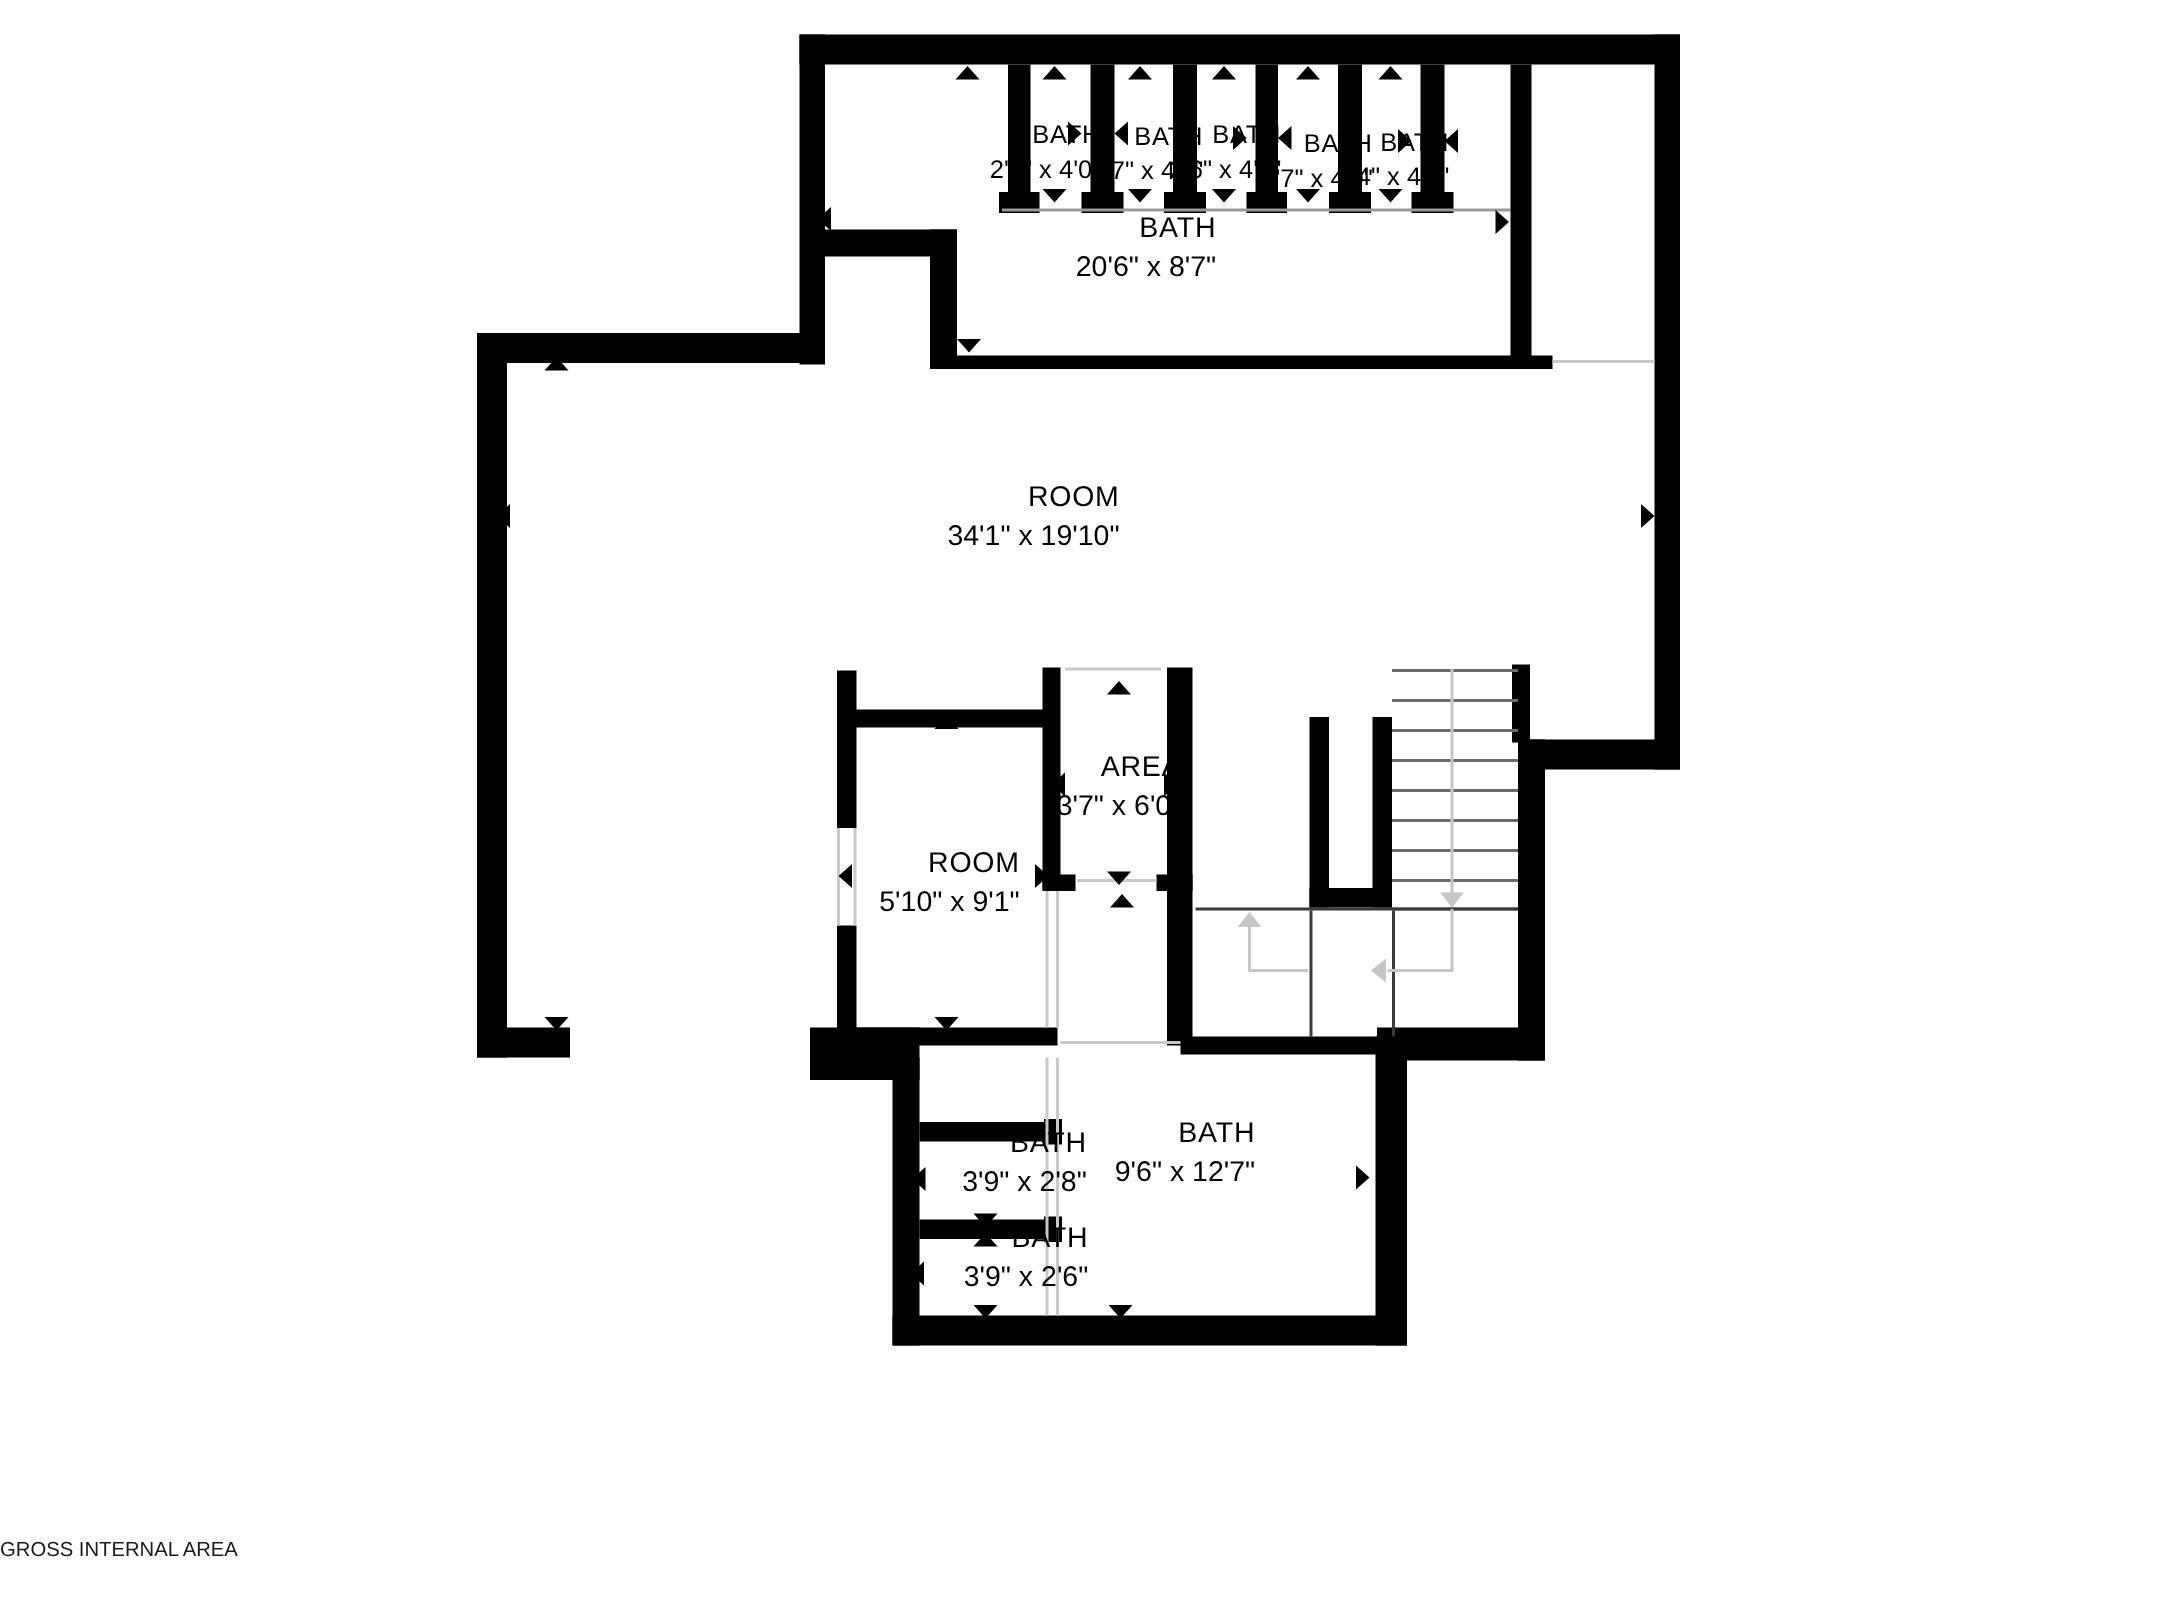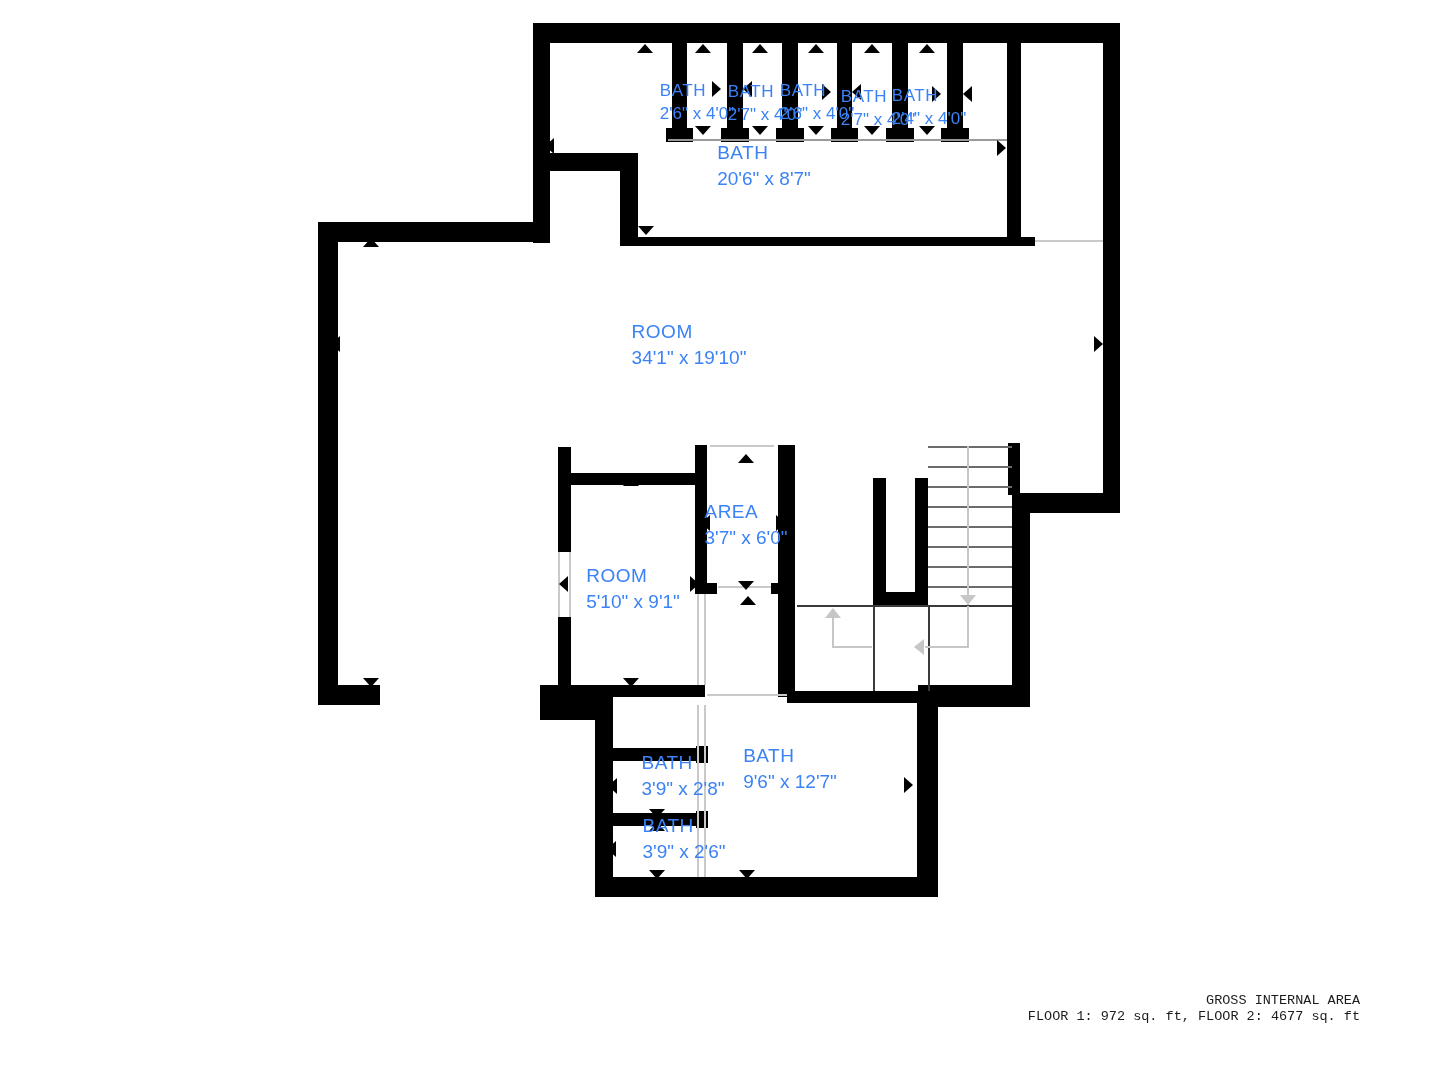--- a/index.html
+++ b/index.html
@@ -11,28 +11,28 @@
   .lline{position:absolute;background:#3a3a3a;}
   .gline{position:absolute;background:#c6c6c6;}
   .m{position:absolute;width:0;height:0;}
   .mu{border-left:8px solid transparent;border-right:8px solid transparent;border-bottom:9px solid #000;}
   .md{border-left:8px solid transparent;border-right:8px solid transparent;border-top:9px solid #000;}
   .ml{border-top:8px solid transparent;border-bottom:8px solid transparent;border-right:9px solid #000;}
   .mr{border-top:8px solid transparent;border-bottom:8px solid transparent;border-left:9px solid #000;}
   .gu{border-left:8px solid transparent;border-right:8px solid transparent;border-bottom:10px solid #c6c6c6;}
   .gd{border-left:8px solid transparent;border-right:8px solid transparent;border-top:10px solid #c6c6c6;}
   .gl{border-top:8px solid transparent;border-bottom:8px solid transparent;border-right:10px solid #c6c6c6;}
-  .rl{position:absolute;transform:translate(-50%,-50%);text-align:left;color:#3b82f6;
+  .rl{position:absolute;transform:translate(-50%,-50%);text-align:right;color:#000000;
       white-space:nowrap;z-index:5;}
   .rl .nm{font-size:19px;letter-spacing:0.5px;}
   .rl .dm{font-size:19px;margin-top:4px;}
   .rl.small .nm{font-size:17px;}
   .rl.small .dm{font-size:17px;margin-top:3px;}
-  #footer{position:absolute;left:0;top:993px;width:1360px;text-align:right;
-          font-family:Liberation Mono, monospace;color:#1b1b1b;}
+  #footer{position:absolute;left:0;top:1025px;width:1360px;text-align:left;
+          font-family:Liberation Sans, sans-serif;color:#1b1b1b;}
   #footer .f1{font-size:13.5px;line-height:16px;}
   #footer .f4{font-size:12.5px;line-height:18px;color:#b7b7b7;letter-spacing:0.6px;margin-top:1px;}
 </style>
 </head>
 <body>
 
 <div id="canvas">
 
   <div class="w" style="left:533px;top:23px;width:587px;height:20px"></div>
   <div class="w" style="left:533px;top:23px;width:17px;height:220px"></div>
@@ -211,16 +211,15 @@
     <div class="nm">BATH</div>
     <div class="dm">3'9" x 2'8"</div>
   </div>
   <div class="rl" style="left:684px;top:839px">
     <div class="nm">BATH</div>
     <div class="dm">3'9" x 2'6"</div>
   </div>
 
   <div id="footer">
     <div class="f1">GROSS INTERNAL AREA</div>
-    <div class="f1">FLOOR 1: 972 sq. ft, FLOOR 2: 4677 sq. ft</div>
   </div>
 
 </div>
 
 </body></html>

